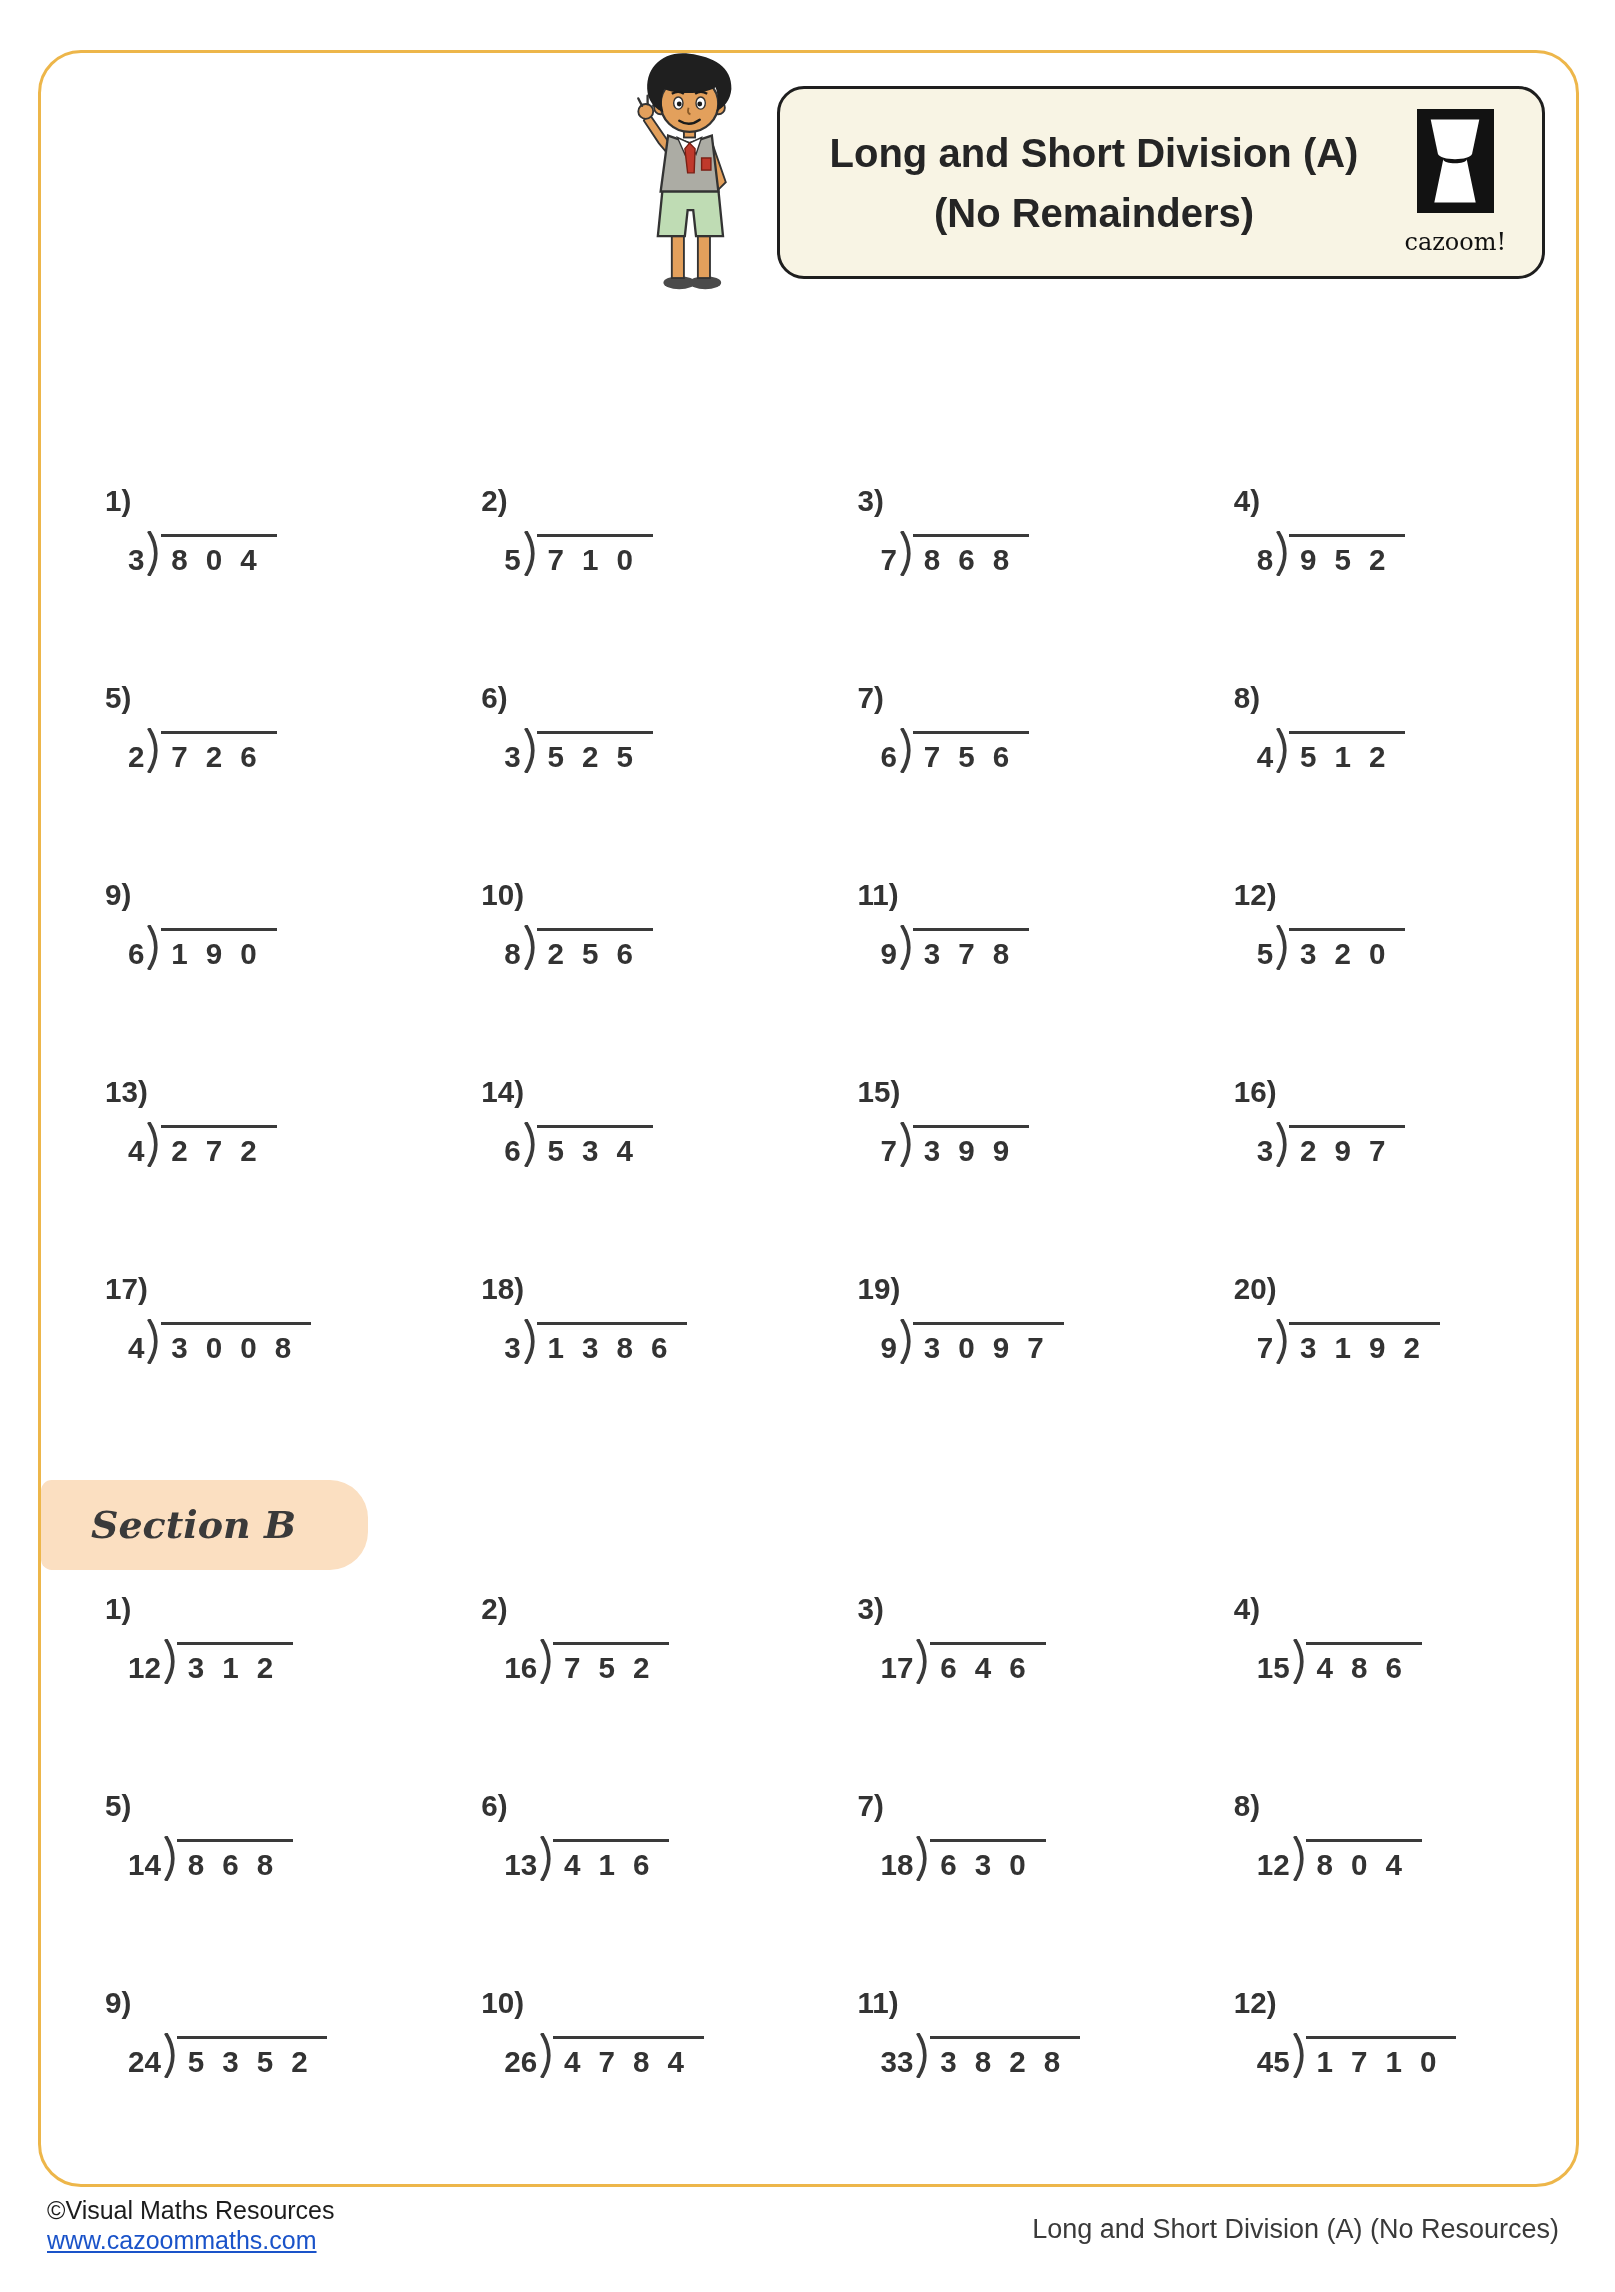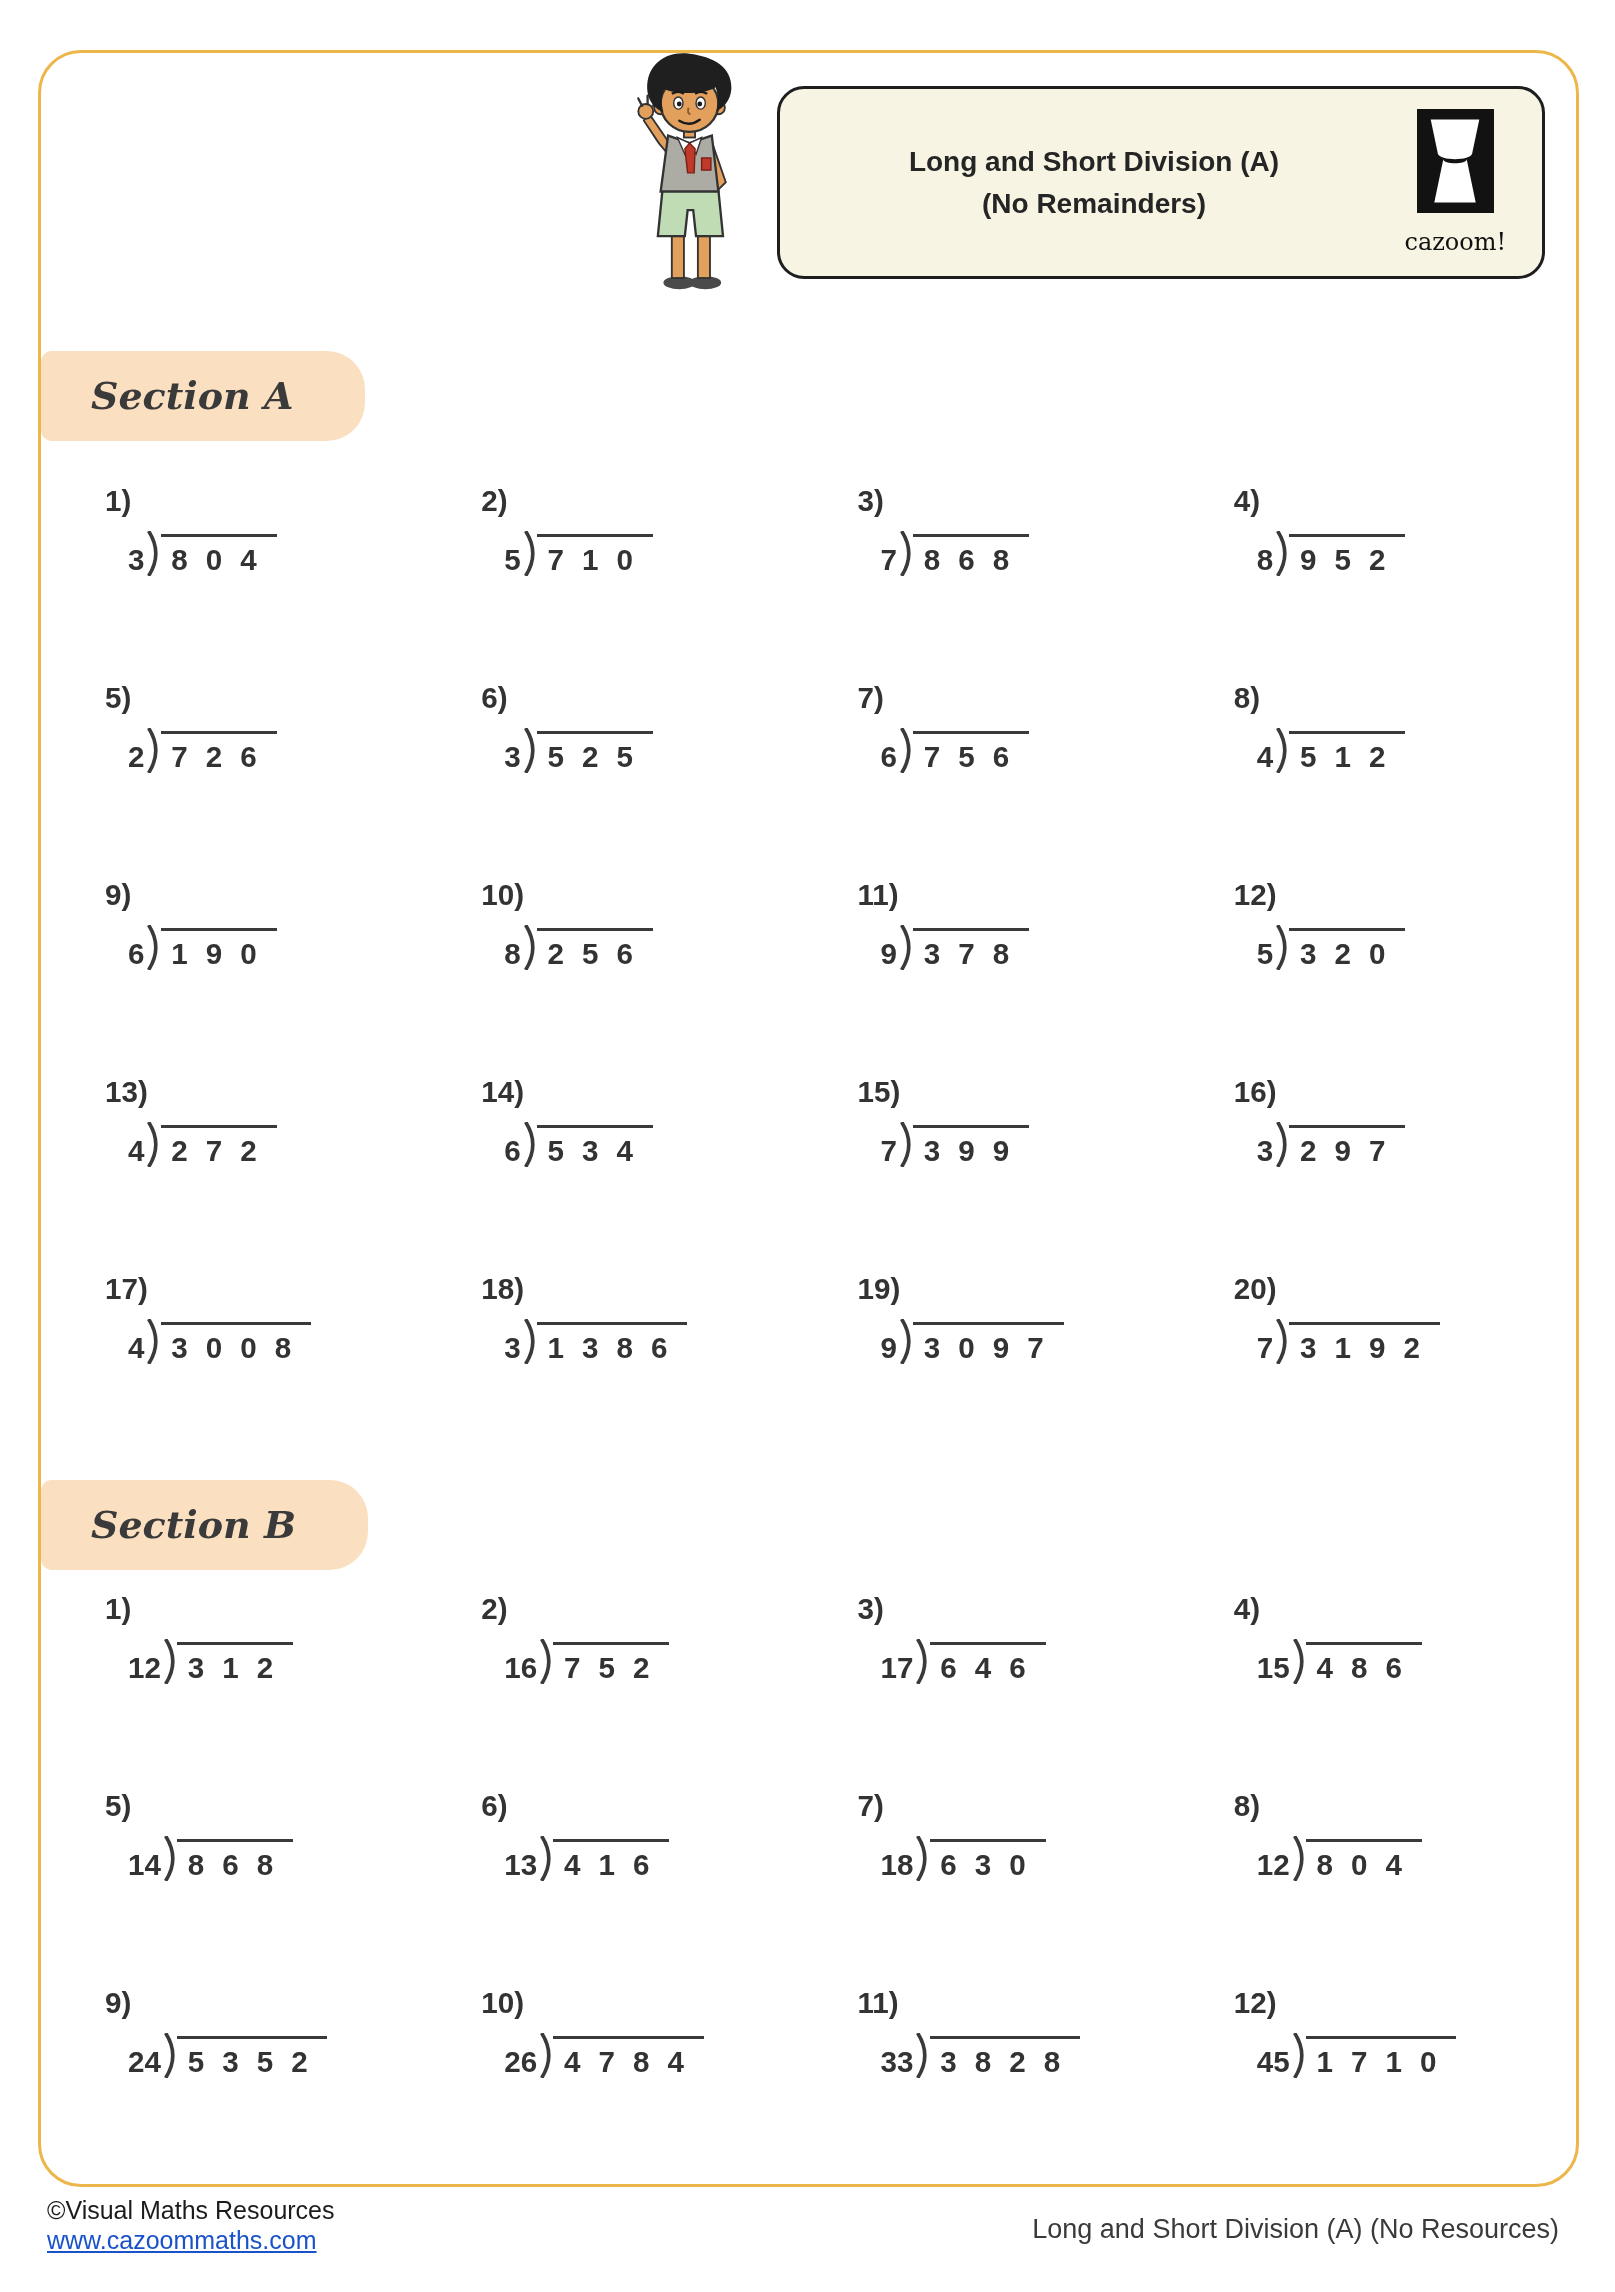--- a/index.html
+++ b/index.html
@@ -12,21 +12,21 @@
   .header-fields{position:absolute;left:91px;top:97px;}
   .field-row{display:flex;align-items:flex-end;height:41px;margin-bottom:20.6px;}
   .field-label{width:124px;font-size:31px;font-weight:bold;color:#2b2b2b;}
   .field-line{width:372px;border-bottom:2.7px solid #2e2e2e;height:36px;}
 
   .boy{position:absolute;left:618px;top:50px;}
 
   .title-box{position:absolute;left:777px;top:86px;width:768px;height:193px;
              background:var(--cream,#F8F4E4);border:3.6px solid #1e1e1e;border-radius:27px;
              display:flex;align-items:center;box-sizing:border-box;padding:0 19.7px;}
-  .title-text{flex:1;text-align:center;font-weight:bold;font-size:28px;line-height:1.5;
+  .title-text{flex:1;text-align:center;font-weight:bold;font-size:40px;line-height:1.5;
               color:#252525;}
   .logo{width:134px;display:flex;flex-direction:column;align-items:center;}
   .logo-box{width:77px;height:104px;background:#121212;display:flex;align-items:center;justify-content:center;}
   .logo-word{font-family:"DejaVu Serif",serif;font-weight:normal;font-size:24px;color:#111;margin-top:15px;}
 
   
   .section-pill{position:absolute;left:41px;padding:22.4px 72px 22.4px 50px;
                 background:var(--pill_peach,#FBDFC1);border-radius:10.7px 38px 38px 10.7px;
                 font-family:"DejaVu Serif",serif;font-style:italic;font-weight:bold;
                 font-size:38px;color:#3a3a3a;}
@@ -103,21 +103,20 @@
       <div class="logo-box">
         <svg width="56" height="90" viewBox="0 0 62 100" aria-hidden="true">
           <path d="M4 4 H58 L50 42 C48 50 14 50 12 42 Z" fill="#fff"></path>
           <path d="M18 48 C18 54 44 54 44 48 L54 96 H8 Z" fill="#fff"></path>
         </svg>
       </div>
       <div class="logo-word">cazoom!</div>
     </div>
   </div>
 
-  <div class="section-pill" id="pillA">Section A</div>
   <div class="grid" id="gridA">
       <div class="prob">
     <div class="prob-num">1)</div>
     <div class="expr">
       <span class="divisor">3</span>
       <span class="bracket">
         <svg viewBox="0 0 20 50" preserveAspectRatio="none" aria-hidden="true">
           <path d="M4 0 Q20 25 4 50" fill="none" stroke="#3a3a3a" stroke-width="4"></path>
         </svg>
       </span>

